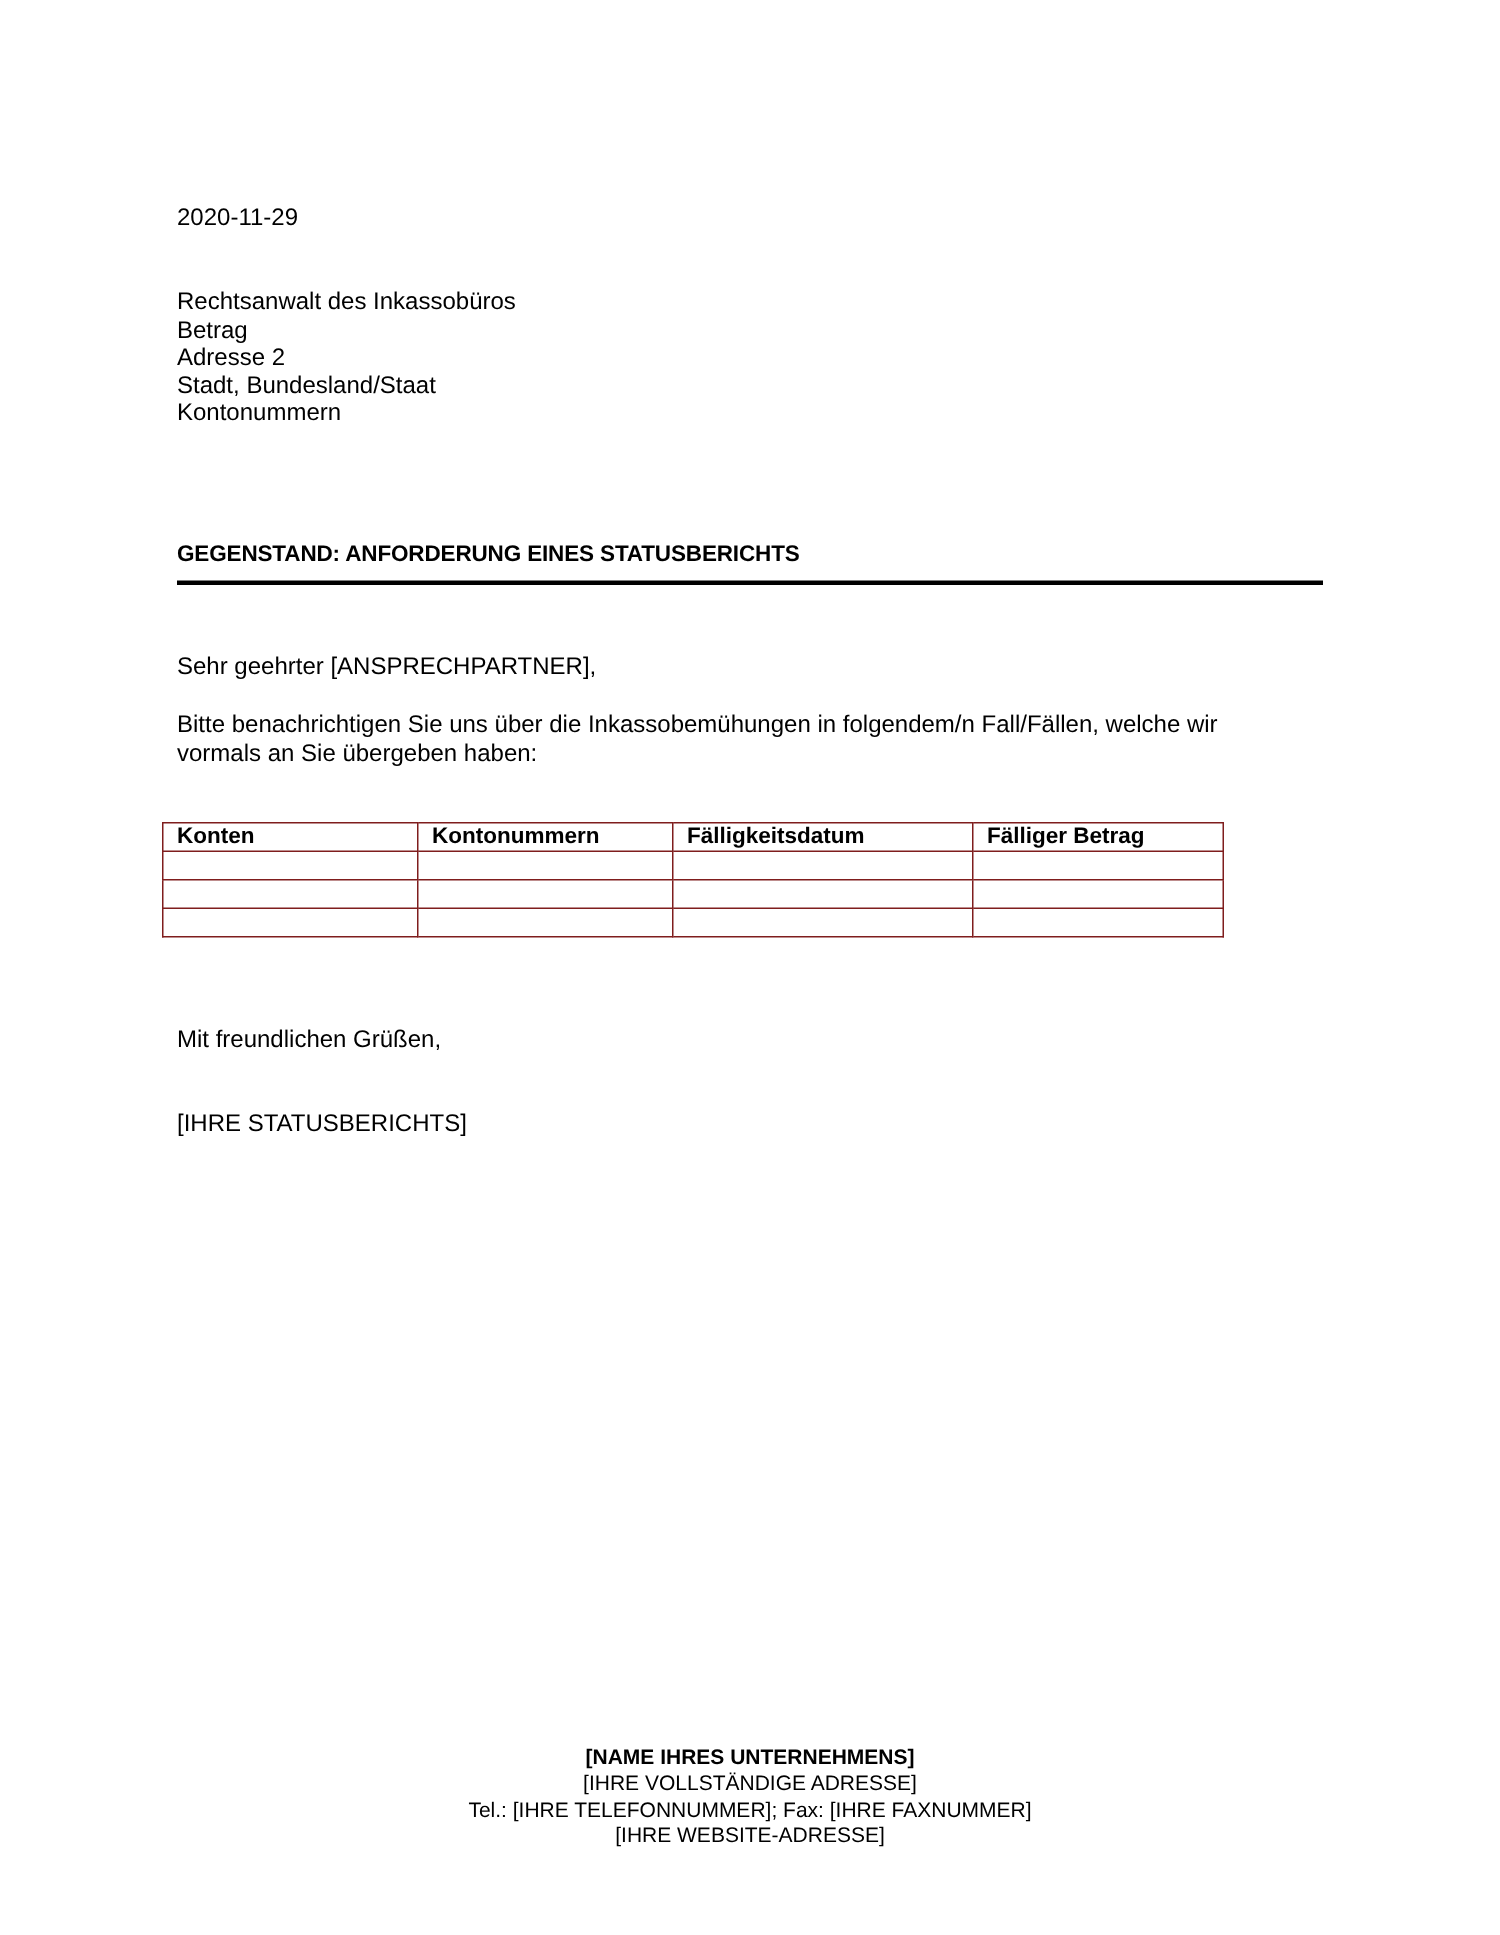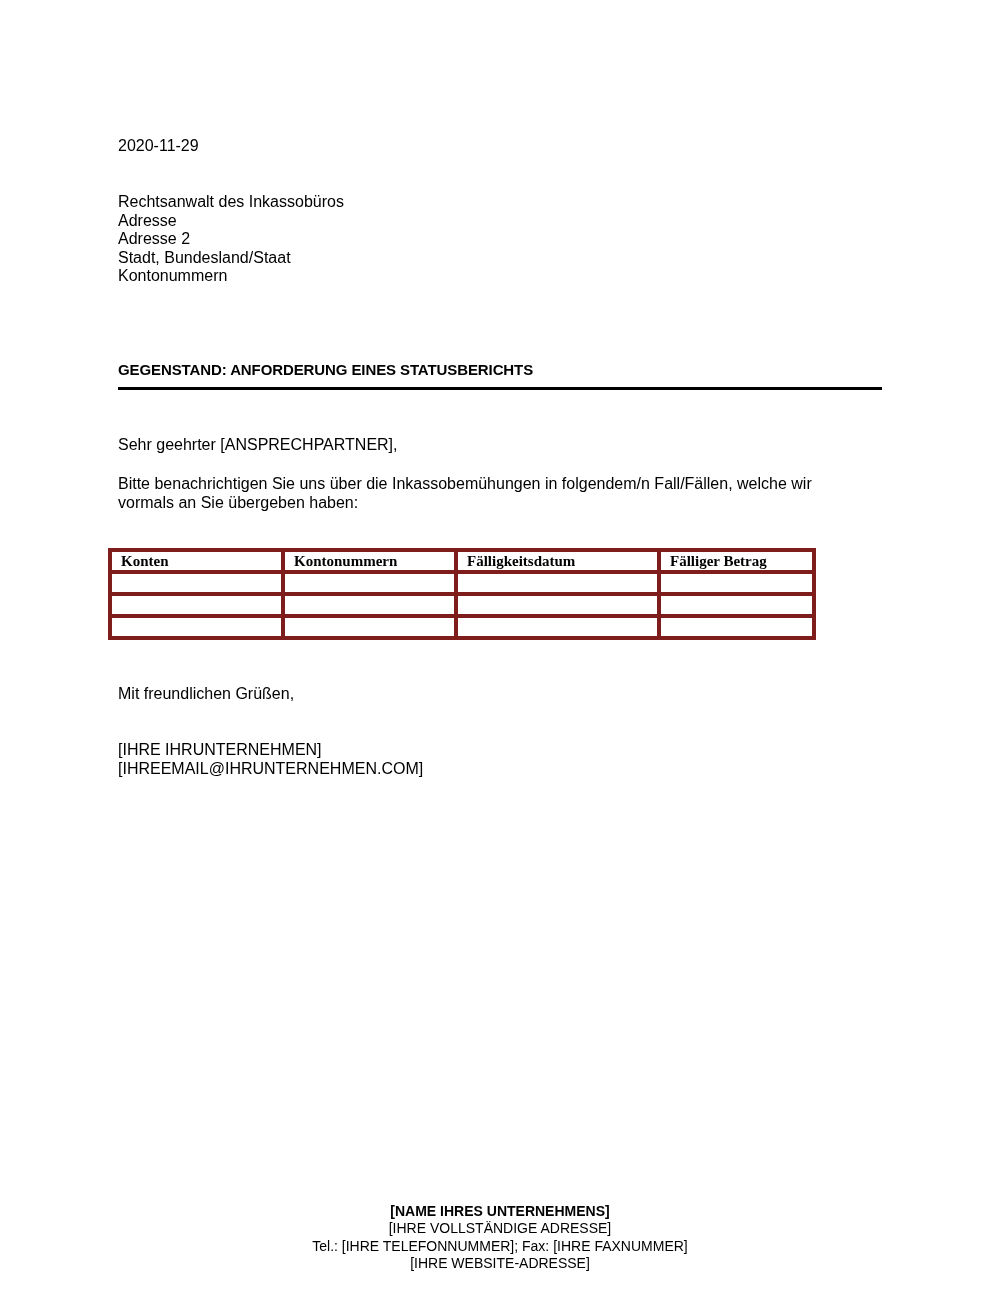--- a/index.html
+++ b/index.html
@@ -13,40 +13,40 @@
     #recipient { left: 118px; top: 193px; }
     #subject { left: 118px; top: 361px; font-weight: bold; font-size: 15px; letter-spacing: -0.1px; }
     #rule { left: 118px; top: 387px; width: 764px; height: 3px; background: #000; }
     #salutation { left: 118px; top: 436px; text-align: center; }
     #body-text { left: 118px; top: 475px; width: 740px; line-height: 18.6px; }
     table#accounts {
       position: absolute; left: 108px; top: 548px; width: 708px;
       border-collapse: collapse; font-size: 15px;
     }
     #accounts td, #accounts th {
-      border: 4px solid #7f1d1d; height: 18px; padding: 0 9px; line-height: 18px; font-family: Liberation Serif, serif;
+      border: 1px solid #7f1d1d; height: 18px; padding: 0 9px; line-height: 18px;
     }
     #accounts th { font-weight: bold; text-align: left; }
     #accounts th.first { text-align: left; }
     #closing { left: 118px; top: 685px; }
     #signature { left: 118px; top: 741px; }
     #footer {
       left: 0; width: 1000px; top: 1163px; text-align: center;
-      font-size: 14px; line-height: 17.4px; margin-top: 40px;
+      font-size: 14px; line-height: 17.4px;
     }
     #footer .company { font-weight: bold; }
   </style>
 </head>
 <body>
 
 <div class="abs line" id="date">2020-11-29</div>
 
 <div class="abs" id="recipient">
   <div class="line">Rechtsanwalt des Inkassobüros</div>
-  <div class="line">Adresse</div>
+  <div class="line">Betrag</div>
   <div class="line">Adresse 2</div>
   <div class="line">Stadt, Bundesland/Staat</div>
   <div class="line">Kontonummern</div>
 </div>
 
 <div class="abs line" id="subject">GEGENSTAND: ANFORDERUNG EINES STATUSBERICHTS</div>
 <div class="abs" id="rule"></div>
 
 <div class="abs line" id="salutation">Sehr geehrter [ANSPRECHPARTNER],</div>
 <div class="abs" id="body-text">Bitte benachrichtigen Sie uns über die Inkassobemühungen in folgendem/n Fall/Fällen, welche wir vormals an Sie übergeben haben:</div>
@@ -78,22 +78,21 @@
       <td></td>
       <td></td>
       <td></td>
     </tr>
   </tbody>
 </table>
 
 <div class="abs line" id="closing">Mit freundlichen Grüßen,</div>
 
 <div class="abs" id="signature">
-  <div class="line">[IHRE IHRUNTERNEHMEN]</div>
-  <div class="line">[IHREEMAIL@IHRUNTERNEHMEN.COM]</div>
+  <div class="line">[IHRE STATUSBERICHTS]</div>
 </div>
 
 <div class="abs" id="footer">
   <div class="company">[NAME IHRES UNTERNEHMENS]</div>
   <div>[IHRE VOLLSTÄNDIGE ADRESSE]</div>
   <div>Tel.: [IHRE TELEFONNUMMER]; Fax: [IHRE FAXNUMMER]</div>
   <div>[IHRE WEBSITE-ADRESSE]</div>
 </div>
 
 </body></html>

